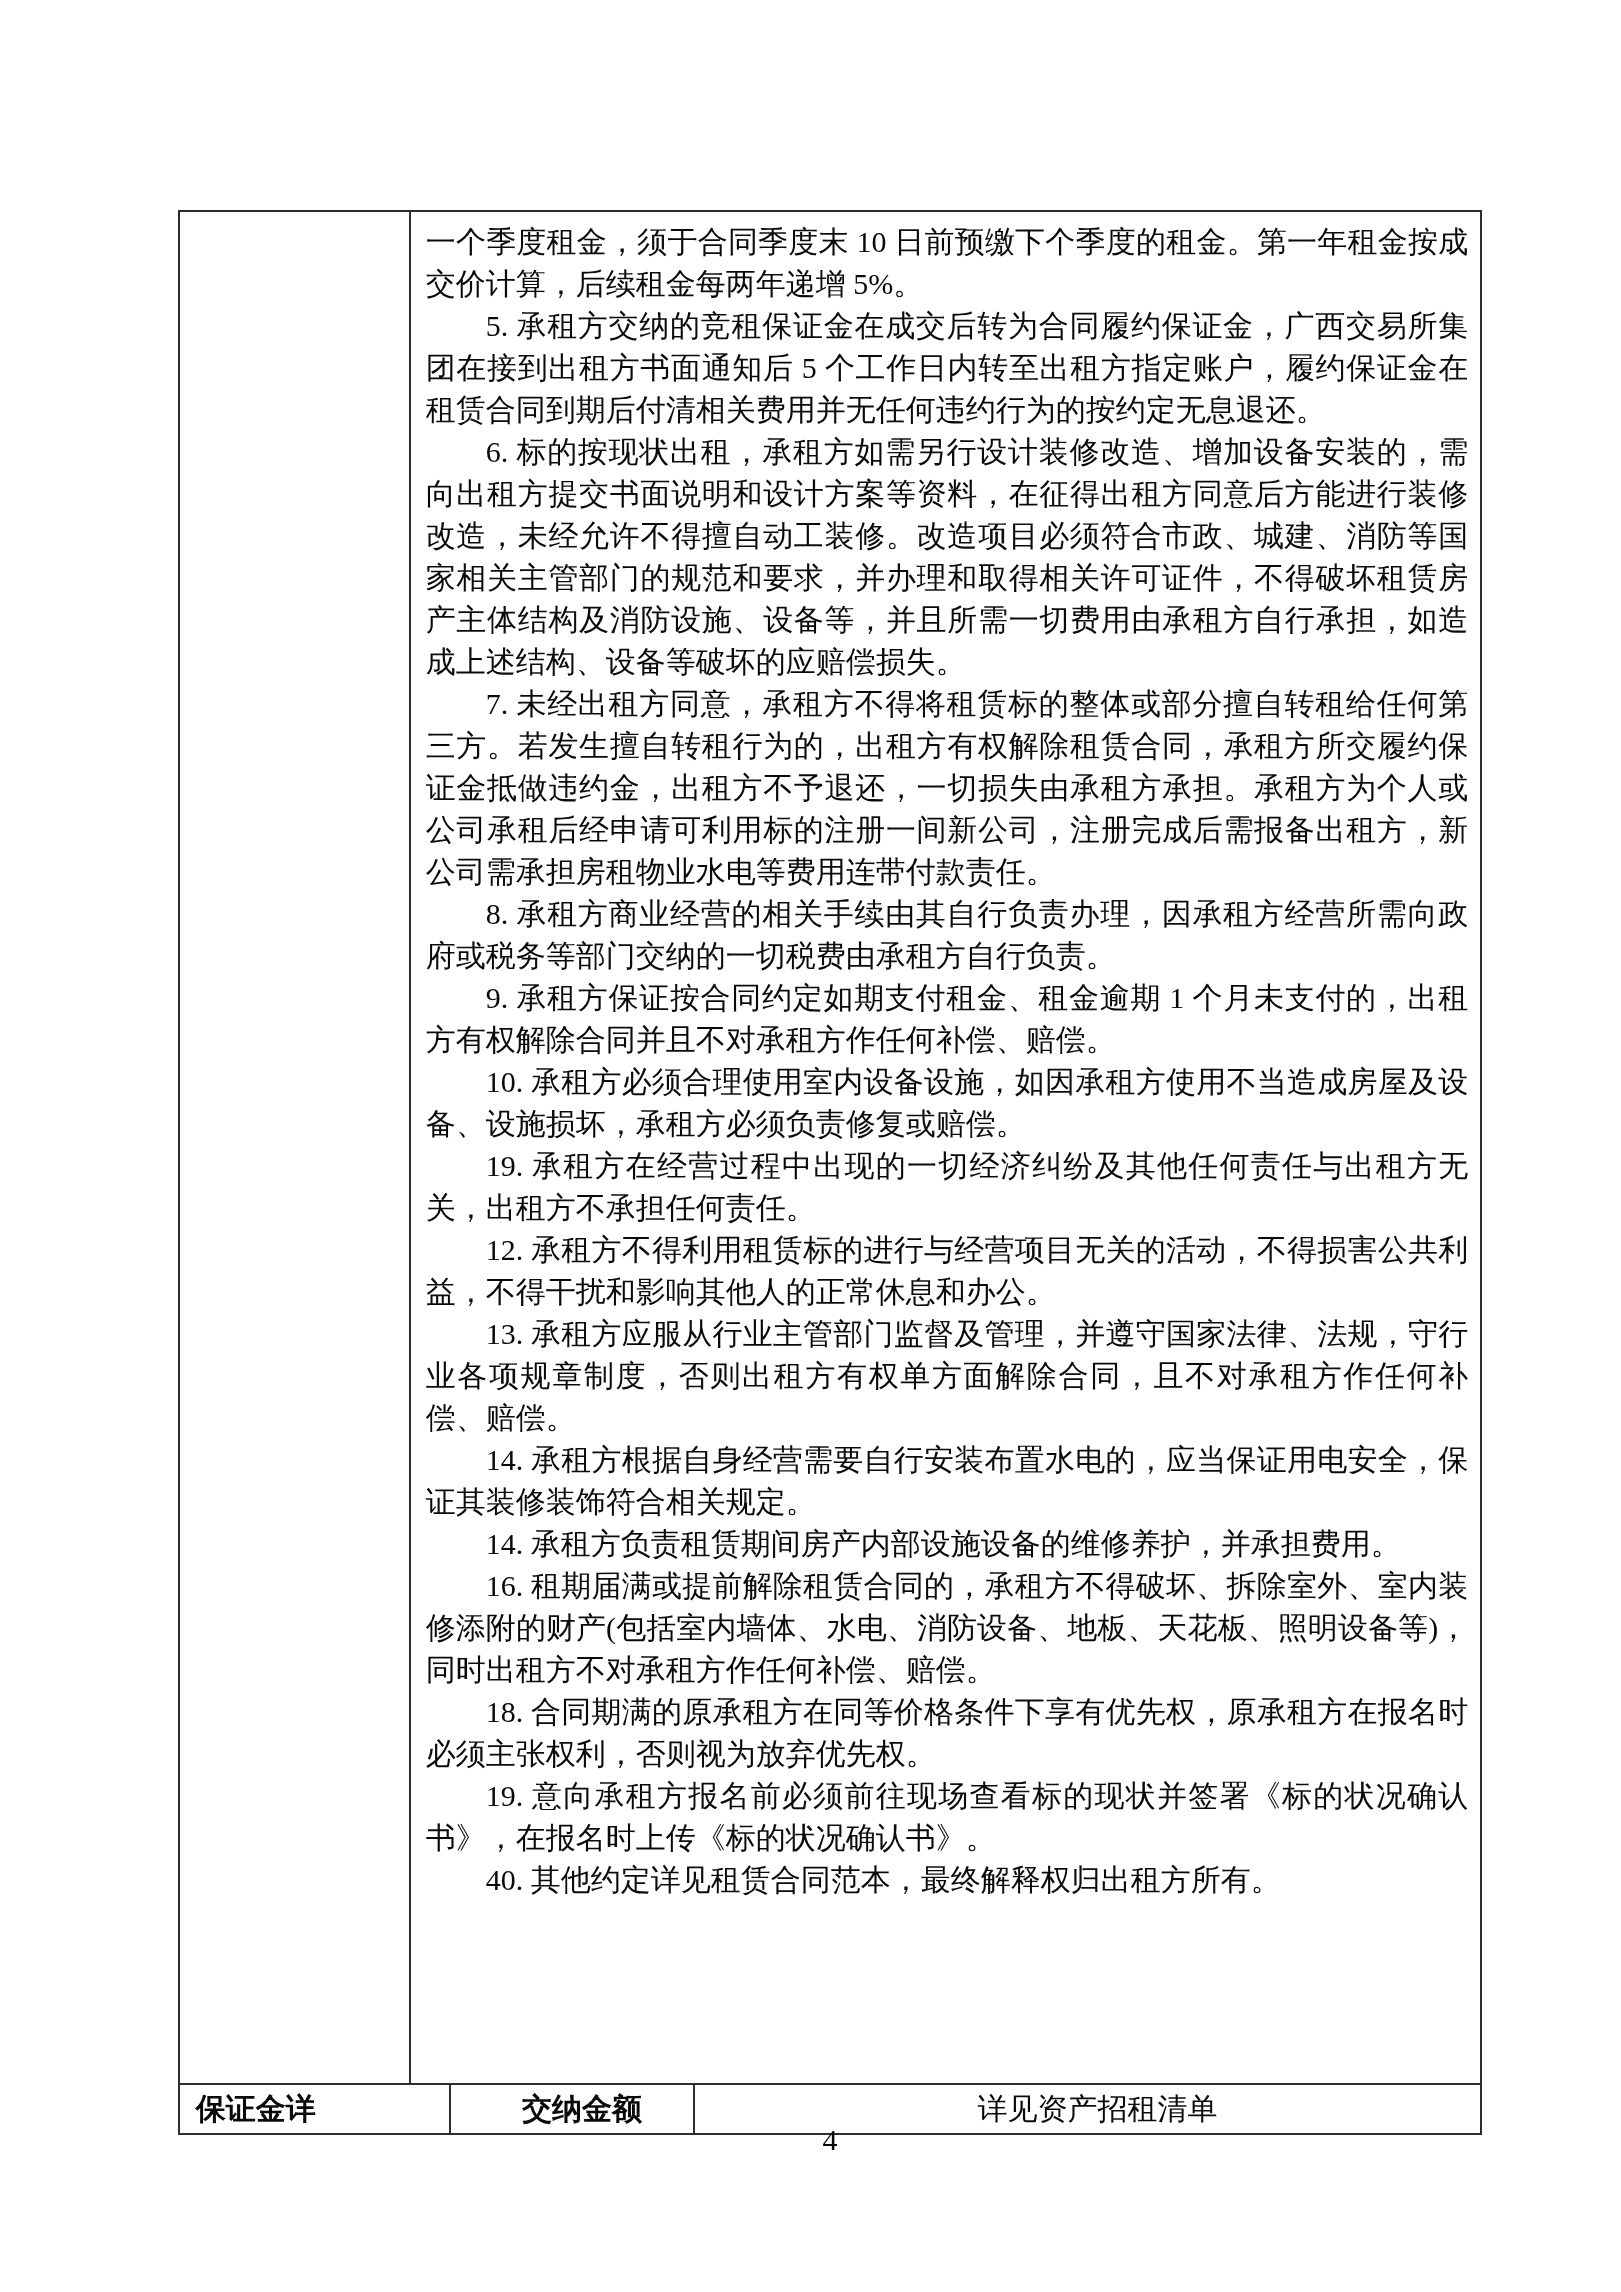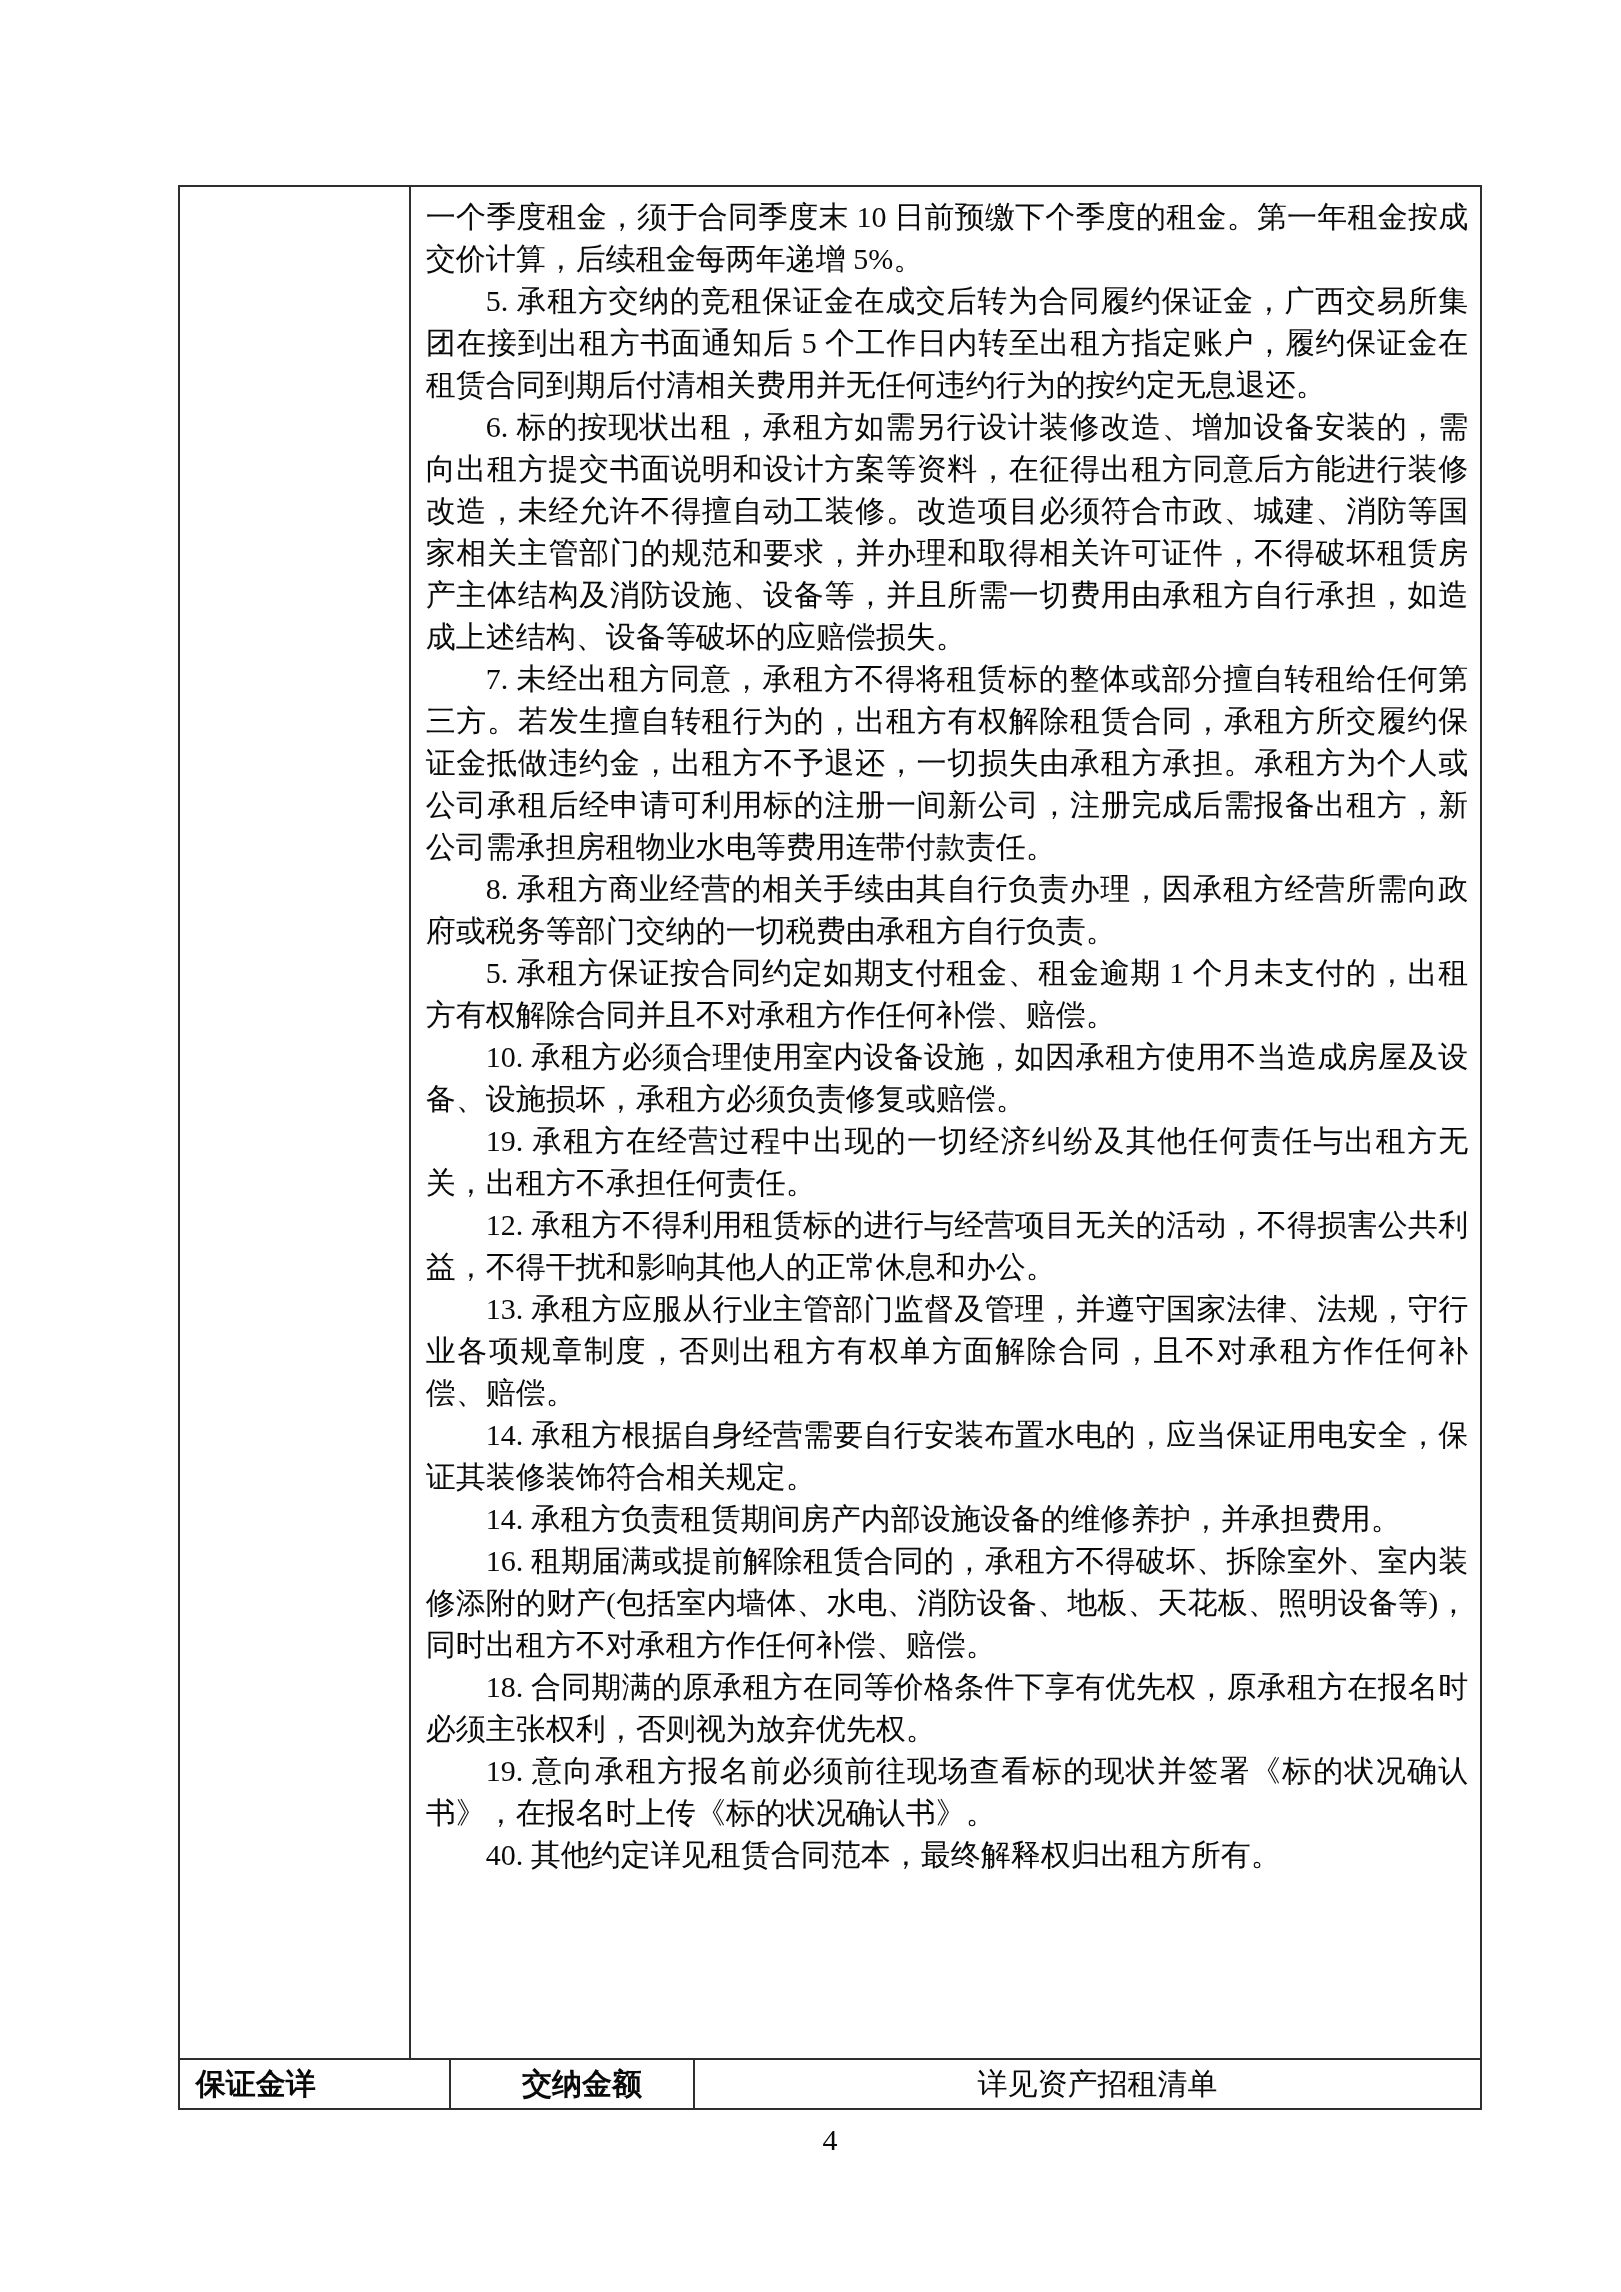--- a/index.html
+++ b/index.html
@@ -8,21 +8,21 @@
     width: 1621px;
     height: 2293px;
     background: #ffffff;
     overflow: hidden;
     font-family: "Liberation Serif", "DejaVu Serif", serif;
     color: #0a0a0a;
   }
   .doc-table {
     position: absolute;
     left: 178px;
-    top: 185px;
+    top: 210px;
     width: 1304px;
     box-sizing: border-box;
   }
   .row-main {
     display: flex;
     box-sizing: border-box;
     height: 1873px;
     border: 2px solid #2e2e2e;
     border-bottom: 0;
   }
@@ -102,21 +102,21 @@
 
     <div class="row-main">
       <div class="cell-left"></div>
       <div class="cell-terms">
         <div>
             <p class="clause">一个季度租金，须于合同季度末 10 日前预缴下个季度的租金。第一年租金按成交价计算，后续租金每两年递增 5%。</p>
             <p class="clause indented">5. 承租方交纳的竞租保证金在成交后转为合同履约保证金，广西交易所集团在接到出租方书面通知后 5 个工作日内转至出租方指定账户，履约保证金在租赁合同到期后付清相关费用并无任何违约行为的按约定无息退还。</p>
             <p class="clause indented">6. 标的按现状出租，承租方如需另行设计装修改造、增加设备安装的，需向出租方提交书面说明和设计方案等资料，在征得出租方同意后方能进行装修改造，未经允许不得擅自动工装修。改造项目必须符合市政、城建、消防等国家相关主管部门的规范和要求，并办理和取得相关许可证件，不得破坏租赁房产主体结构及消防设施、设备等，并且所需一切费用由承租方自行承担，如造成上述结构、设备等破坏的应赔偿损失。</p>
             <p class="clause indented">7. 未经出租方同意，承租方不得将租赁标的整体或部分擅自转租给任何第三方。若发生擅自转租行为的，出租方有权解除租赁合同，承租方所交履约保证金抵做违约金，出租方不予退还，一切损失由承租方承担。承租方为个人或公司承租后经申请可利用标的注册一间新公司，注册完成后需报备出租方，新公司需承担房租物业水电等费用连带付款责任。</p>
             <p class="clause indented">8. 承租方商业经营的相关手续由其自行负责办理，因承租方经营所需向政府或税务等部门交纳的一切税费由承租方自行负责。</p>
-            <p class="clause indented">5. 承租方保证按合同约定如期支付租金、租金逾期 1 个月未支付的，出租方有权解除合同并且不对承租方作任何补偿、赔偿。</p>
+            <p class="clause indented">9. 承租方保证按合同约定如期支付租金、租金逾期 1 个月未支付的，出租方有权解除合同并且不对承租方作任何补偿、赔偿。</p>
             <p class="clause indented">10. 承租方必须合理使用室内设备设施，如因承租方使用不当造成房屋及设备、设施损坏，承租方必须负责修复或赔偿。</p>
             <p class="clause indented">19. 承租方在经营过程中出现的一切经济纠纷及其他任何责任与出租方无关，出租方不承担任何责任。</p>
             <p class="clause indented">12. 承租方不得利用租赁标的进行与经营项目无关的活动，不得损害公共利益，不得干扰和影响其他人的正常休息和办公。</p>
             <p class="clause indented">13. 承租方应服从行业主管部门监督及管理，并遵守国家法律、法规，守行业各项规章制度，否则出租方有权单方面解除合同，且不对承租方作任何补偿、赔偿。</p>
             <p class="clause indented">14. 承租方根据自身经营需要自行安装布置水电的，应当保证用电安全，保证其装修装饰符合相关规定。</p>
             <p class="clause indented">14. 承租方负责租赁期间房产内部设施设备的维修养护，并承担费用。</p>
             <p class="clause indented">16. 租期届满或提前解除租赁合同的，承租方不得破坏、拆除室外、室内装修添附的财产(包括室内墙体、水电、消防设备、地板、天花板、照明设备等)，同时出租方不对承租方作任何补偿、赔偿。</p>
             <p class="clause indented">18. 合同期满的原承租方在同等价格条件下享有优先权，原承租方在报名时必须主张权利，否则视为放弃优先权。</p>
             <p class="clause indented">19. 意向承租方报名前必须前往现场查看标的现状并签署《标的状况确认书》，在报名时上传《标的状况确认书》。</p>
             <p class="clause indented">40. 其他约定详见租赁合同范本，最终解释权归出租方所有。</p>

